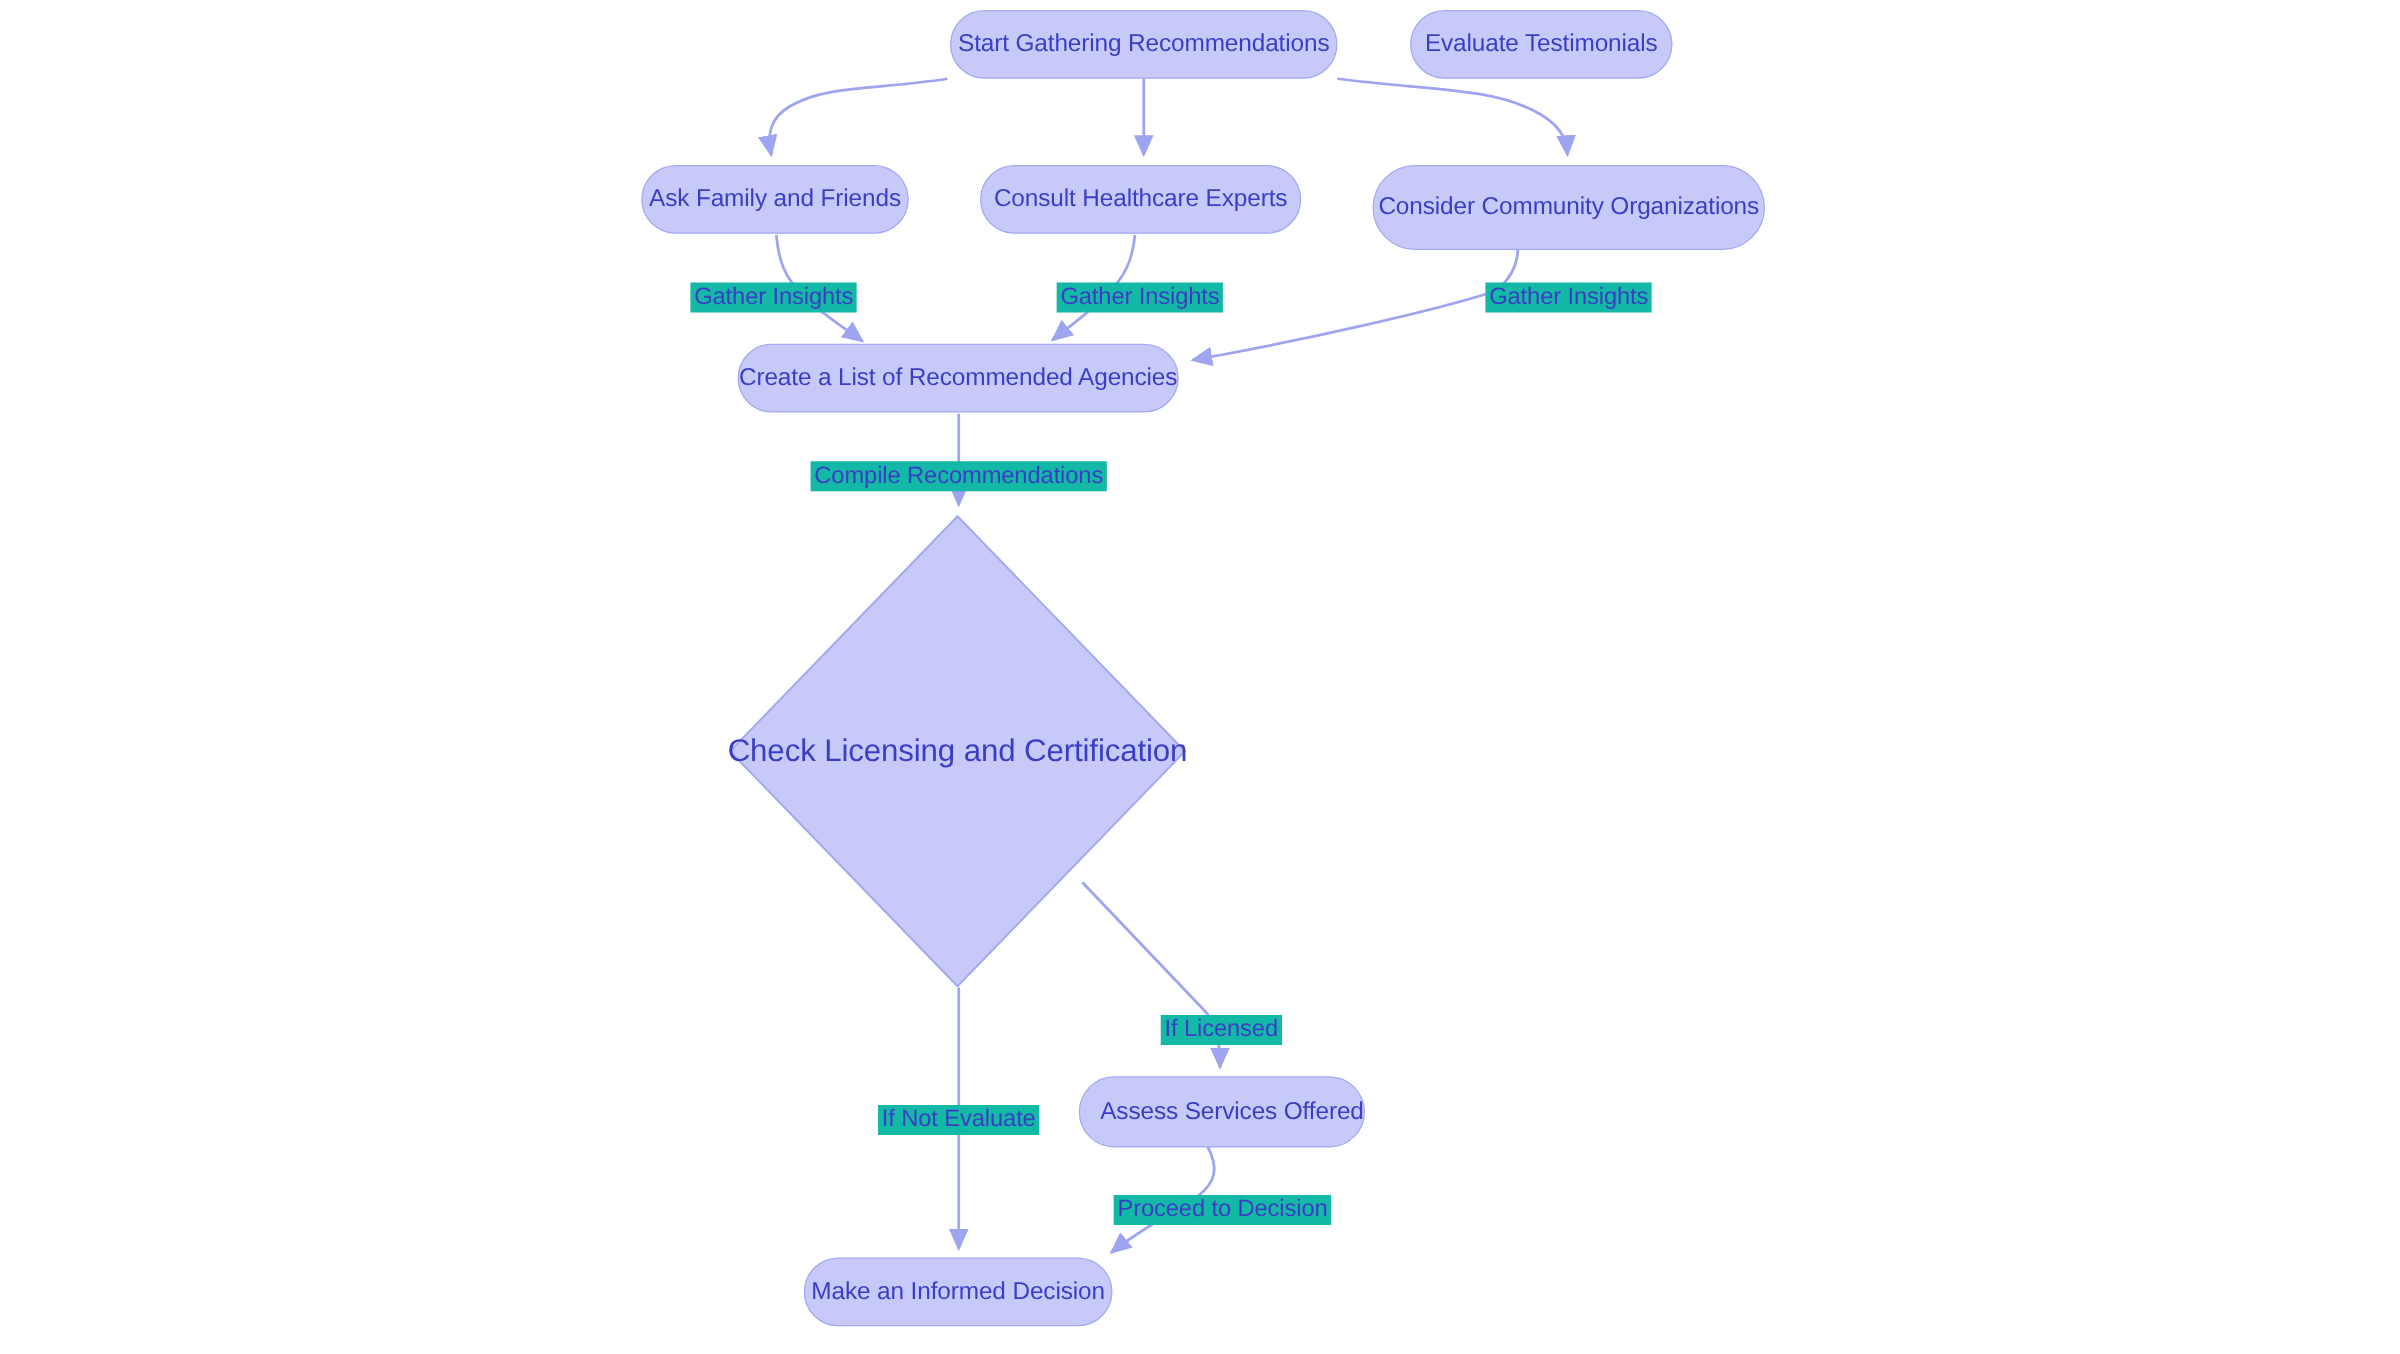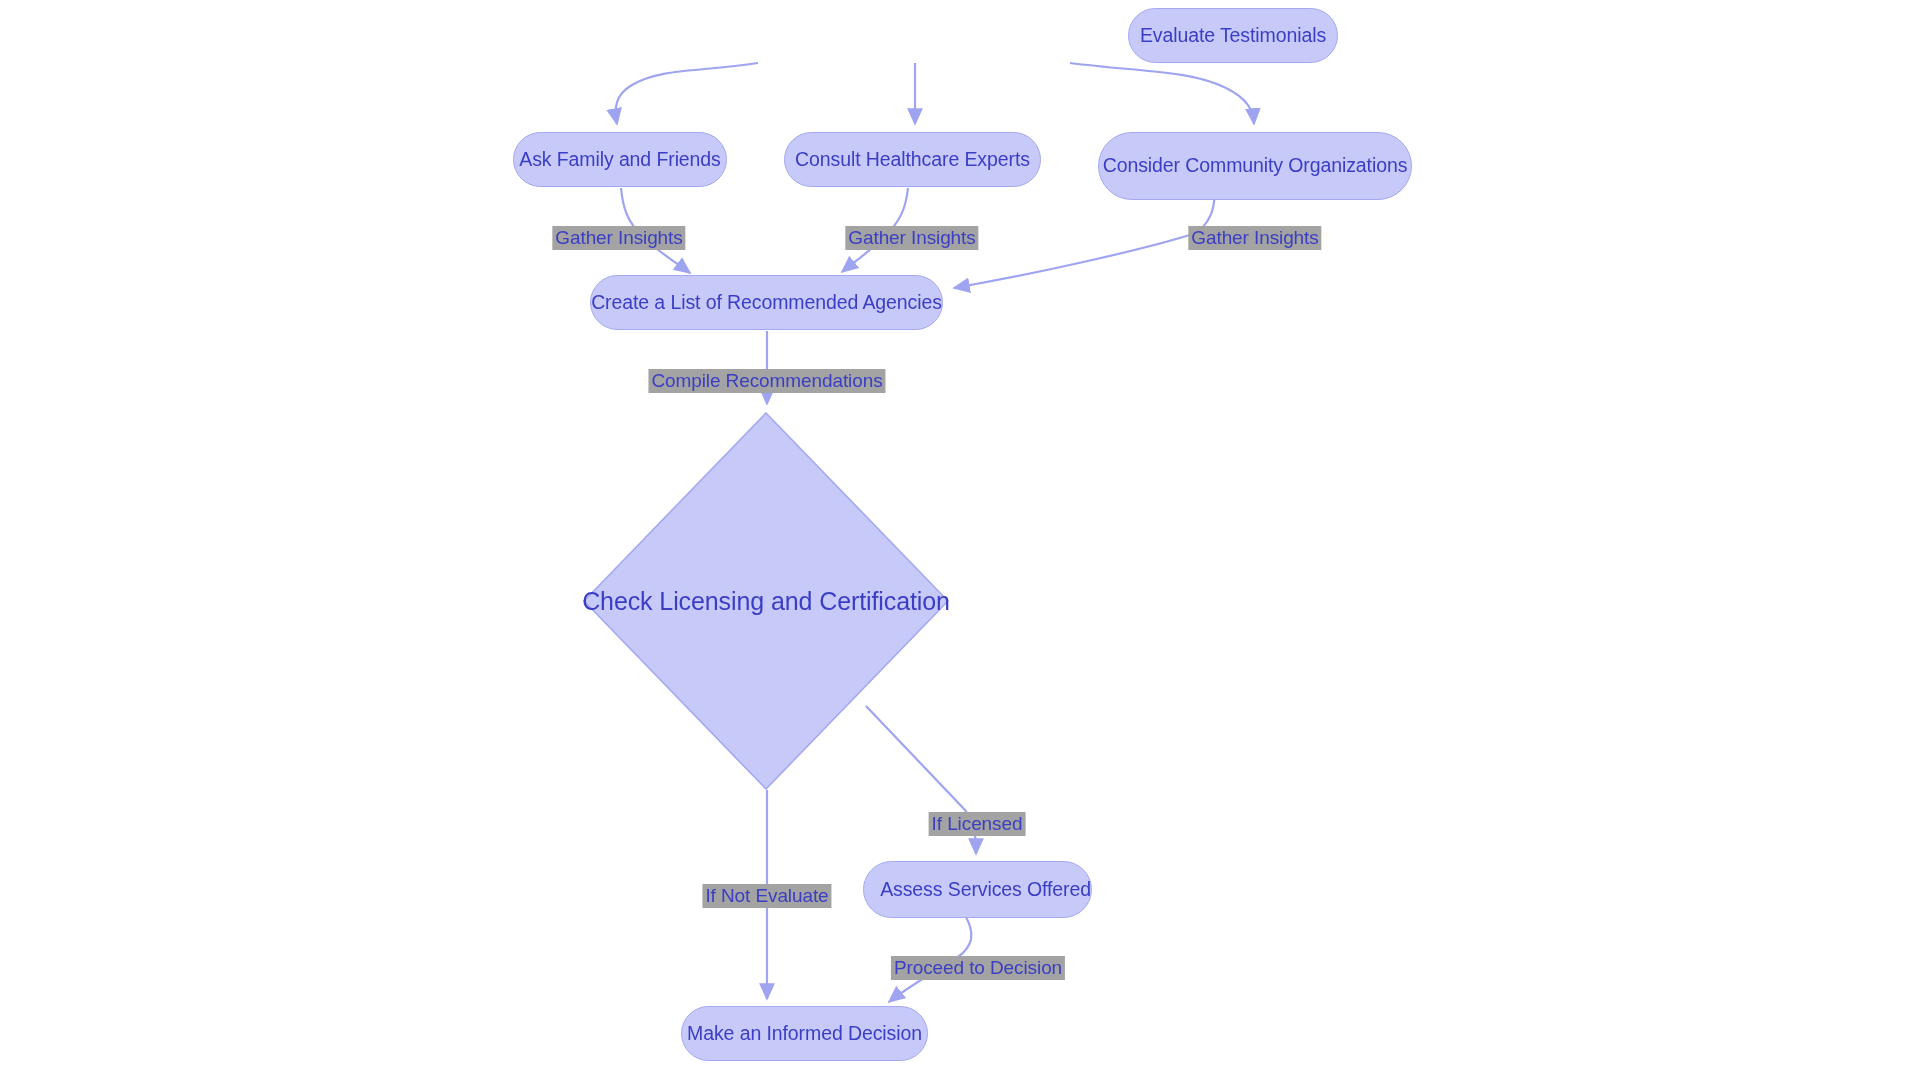--- a/index.html
+++ b/index.html
@@ -68,21 +68,21 @@
     font-size: 25px;
     letter-spacing: -0.1px;
     white-space: nowrap;
   }
   .edge-label {
     position: absolute;
     color: #3b3ec4;
     font-size: 19px;
     letter-spacing: -0.1px;
     white-space: nowrap;
-    background: #a3a3a3;
+    background: #14b8a6;
     padding: 1px 3px;
     z-index: 4;
     transform: translate(-50%, -50%);
   }
 </style>
 </head>
 <body>
 
 <div id="canvas">
 
@@ -109,20 +109,23 @@
       <path d="M767,331 L767,404"></path>
 
       <path d="M767,790 L767,999"></path>
 
       <path d="M866,706 L965,810 C974,822 976,833 976,854"></path>
 
       <path d="M966,917 C975,934 973,946 958,957 C930,974 900,993 889,1002"></path>
     </g>
   </svg>
 
+  <div class="node" style="left:760px; top:8px; width:310px; height:55px;">
+    <span class="node-label">Start Gathering Recommendations</span>
+  </div>
 
   <div class="node" style="left:1128px; top:8px; width:210px; height:55px;">
     <span class="node-label">Evaluate Testimonials</span>
   </div>
 
   <div class="node" style="left:513px; top:132px; width:214px; height:55px;">
     <span class="node-label">Ask Family and Friends</span>
   </div>
 
   <div class="node" style="left:784px; top:132px; width:257px; height:55px;">
@@ -141,21 +144,21 @@
     <svg class="diamond-shape" viewBox="0 0 366 378" preserveAspectRatio="none">
       <polygon points="183,1 365,189 183,377 1,189" fill="#c7caf8" stroke="#a3a8f0" stroke-width="1.6"></polygon>
     </svg>
     <div class="diamond-label">Check Licensing and Certification</div>
   </div>
 
   <div class="node" style="left:863px; top:861px; width:229px; height:57px;justify-content:flex-end;">
     <span class="node-label">Assess Services Offered</span>
   </div>
 
-  <div class="node" style="left:643px; top:1006px; width:247px; height:55px;margin-left:38px;">
+  <div class="node" style="left:643px; top:1006px; width:247px; height:55px;">
     <span class="node-label">Make an Informed Decision</span>
   </div>
 
   <div class="edge-label" style="left:619px; top:238px;">Gather Insights</div>
 
   <div class="edge-label" style="left:912px; top:238px;">Gather Insights</div>
 
   <div class="edge-label" style="left:1255px; top:238px;">Gather Insights</div>
 
   <div class="edge-label" style="left:767px; top:381px;">Compile Recommendations</div>

